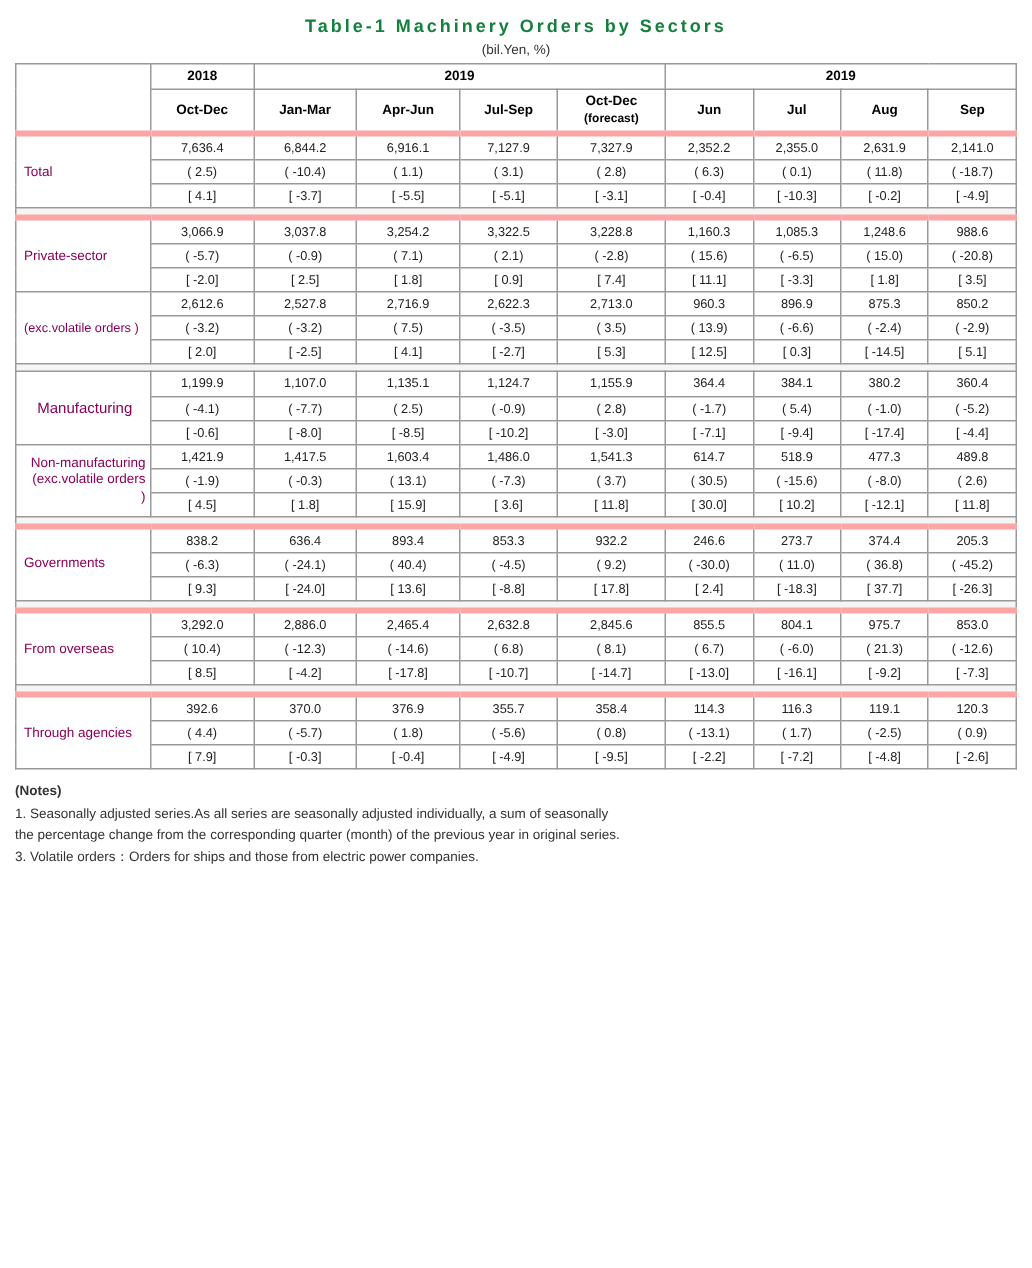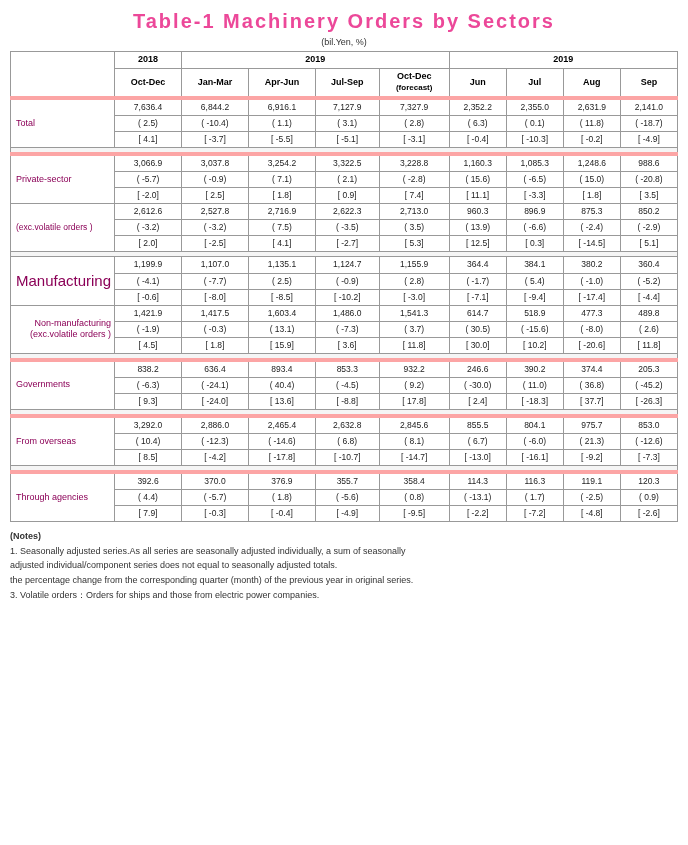--- a/index.html
+++ b/index.html
@@ -6,22 +6,22 @@
     body {
       font-family: Arial, sans-serif;
       font-size: 10px;
       background: #fff;
       width: 688px;
       min-height: 845px;
       padding: 10px;
     }
     h1 {
       text-align: center;
-      color: #ec4899;
-      font-size: 20px;
+      color: #15803d;
+      font-size: 12px;
       font-weight: bold;
       margin-bottom: 4px;
       letter-spacing: 2px;
     }
     .unit {
       text-align: center;
       font-size: 9px;
       color: #333;
       margin-bottom: 4px;
     }
@@ -196,21 +196,21 @@
         <td class="data-cell">[ 5.3]</td>
         <td class="data-cell">[ 12.5]</td>
         <td class="data-cell">[ 0.3]</td>
         <td class="data-cell">[ -14.5]</td>
         <td class="data-cell">[ 5.1]</td>
       </tr>
       <tr>
         <td colspan="10" style="height:4px; border:1px solid #999; background:#f5f5f5;"></td>
       </tr>
       <tr>
-        <td class="row-label" rowspan="3" style="text-align: right; color: rgb(139, 0, 87); vertical-align: middle; font-size: 15px; padding-left: 5px;">Manufacturing</td>
+        <td class="row-label" rowspan="3" style="text-align: center; color: rgb(139, 0, 87); vertical-align: middle; font-size: 10px; padding-left: 5px;">Manufacturing</td>
         <td class="data-cell">1,199.9</td>
         <td class="data-cell">1,107.0</td>
         <td class="data-cell">1,135.1</td>
         <td class="data-cell">1,124.7</td>
         <td class="data-cell">1,155.9</td>
         <td class="data-cell">364.4</td>
         <td class="data-cell">384.1</td>
         <td class="data-cell">380.2</td>
         <td class="data-cell">360.4</td>
       </tr>
@@ -260,35 +260,35 @@
         <td class="data-cell">( 2.6)</td>
       </tr>
       <tr>
         <td class="data-cell">[ 4.5]</td>
         <td class="data-cell">[ 1.8]</td>
         <td class="data-cell">[ 15.9]</td>
         <td class="data-cell">[ 3.6]</td>
         <td class="data-cell">[ 11.8]</td>
         <td class="data-cell">[ 30.0]</td>
         <td class="data-cell">[ 10.2]</td>
-        <td class="data-cell">[ -20.6]</td>
+        <td class="data-cell">[ -12.1]</td>
         <td class="data-cell">[ 11.8]</td>
       </tr>
       <tr>
         <td colspan="10" style="height:4px; border:1px solid #999; background:#f5f5f5;"></td>
       </tr>
       <tr class="section-row">
         <td class="row-label" rowspan="3" style="text-align: left; color: rgb(139, 0, 87); vertical-align: middle; font-size: 9px; padding-left: 5px;">Governments</td>
         <td class="data-cell">838.2</td>
         <td class="data-cell">636.4</td>
         <td class="data-cell">893.4</td>
         <td class="data-cell">853.3</td>
         <td class="data-cell">932.2</td>
         <td class="data-cell">246.6</td>
-        <td class="data-cell">390.2</td>
+        <td class="data-cell">273.7</td>
         <td class="data-cell">374.4</td>
         <td class="data-cell">205.3</td>
       </tr>
       <tr>
         <td class="data-cell">( -6.3)</td>
         <td class="data-cell">( -24.1)</td>
         <td class="data-cell">( 40.4)</td>
         <td class="data-cell">( -4.5)</td>
         <td class="data-cell">( 9.2)</td>
         <td class="data-cell">( -30.0)</td>
@@ -380,16 +380,15 @@
         <td class="data-cell">[ -7.2]</td>
         <td class="data-cell">[ -4.8]</td>
         <td class="data-cell">[ -2.6]</td>
       </tr>
     </tbody>
 </table>
 
 <div class="notes" id="notes-container">
     <p style="font-weight: bold;">(Notes)</p>
     <p>1. Seasonally adjusted series.As all series are seasonally adjusted individually, a sum of seasonally</p>
-    <p>   adjusted individual/component series does not equal to seasonally adjusted totals.</p>
     <p>   the percentage change from the corresponding quarter (month) of the previous year in original series.</p>
     <p>3. Volatile orders：Orders for ships and those from electric power companies.</p>
   </div>
 
 </body></html>

